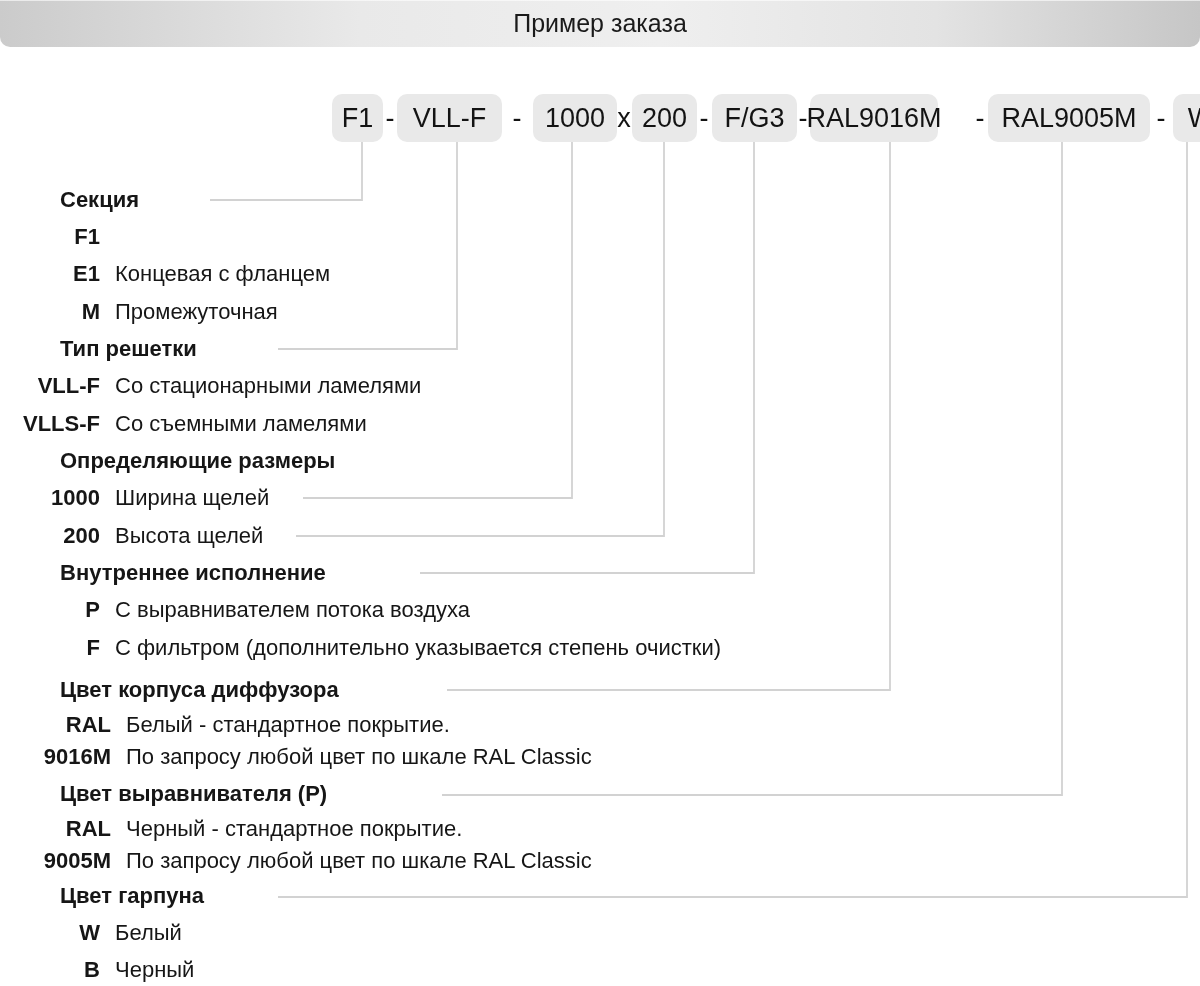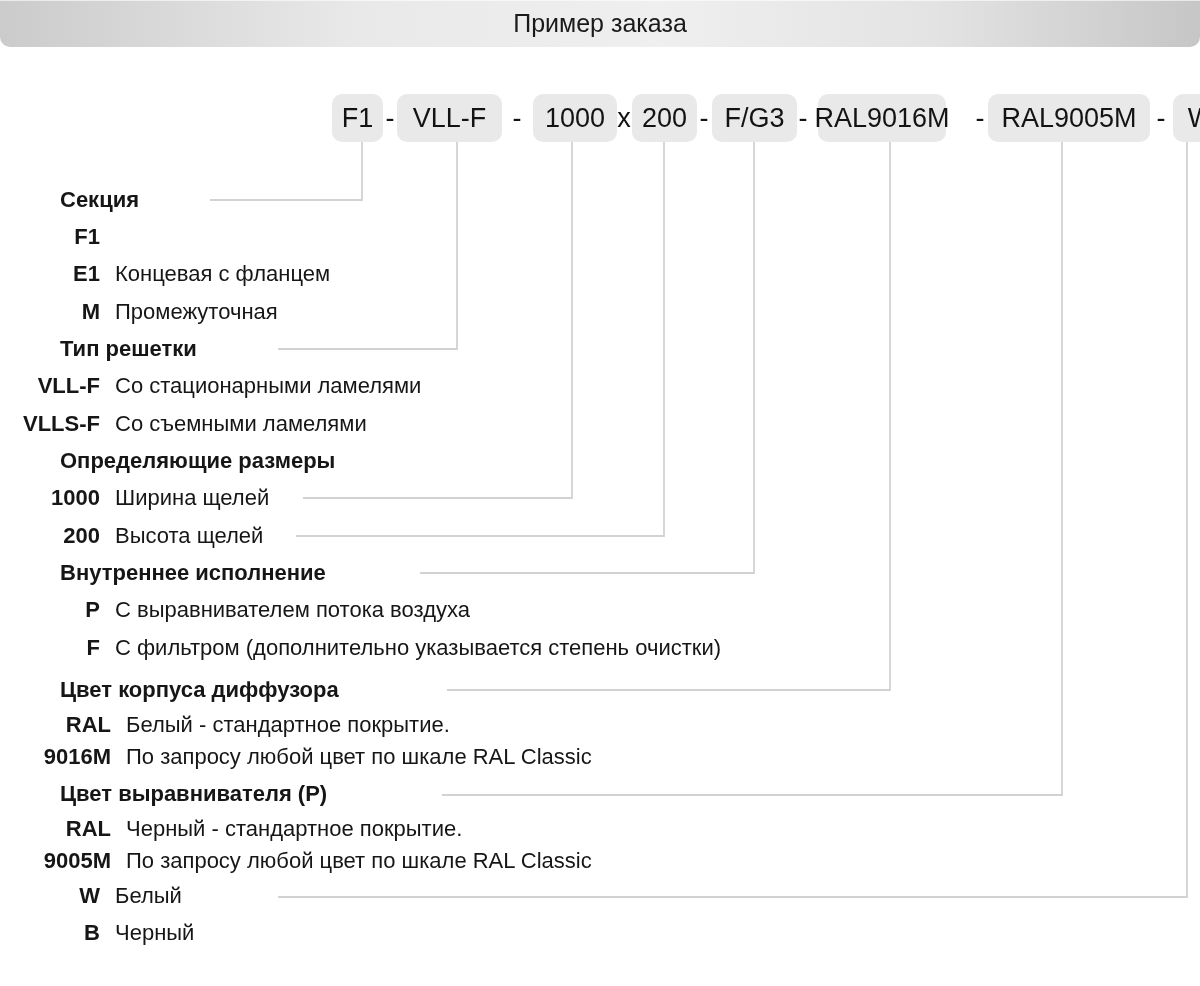--- a/index.html
+++ b/index.html
@@ -22,21 +22,21 @@
   .codebar{position:absolute;top:0;left:0;width:1200px;height:150px;font-size:27px;color:#131313;}
   .cbox{
     position:absolute;top:94px;height:48px;background:#e9e9e9;border-radius:10px;
     display:flex;align-items:center;justify-content:center;white-space:nowrap;
   }
   .seg0{left:332px;width:51px;}
   .seg1{left:397px;width:105px;}
   .seg2{left:533px;width:84px;}
   .seg3{left:632px;width:65px;}
   .seg4{left:712px;width:85px;}
-  .seg5{left:810px;width:128px;margin-left:8px;}
+  .seg5{left:810px;width:128px;}
   .seg6{left:988px;width:162px;}
   .seg7{left:1173px;width:55px;border-radius:10px 0 0 10px;}
   .sep{position:absolute;top:94px;height:48px;display:flex;align-items:center;transform:translateX(-50%);}
   .sp0{left:390px;} .sp1{left:517px;} .sp2{left:624px;} .sp3{left:704px;}
   .sp4{left:803px;} .sp5{left:980px;} .sp6{left:1161px;}
   
   .lines{position:absolute;top:0;left:0;width:1200px;height:986px;pointer-events:none;}
   
   .legend{position:absolute;top:181px;left:0;width:1200px;font-size:22px;line-height:1;}
   .row{height:37.33px;display:flex;align-items:center;}
@@ -159,20 +159,23 @@
     <span class="code">
       <span>RAL</span><br>
       <span>9005M</span>
     </span>
     <span class="desc">
       <span>Черный - стандартное покрытие.</span><br>
       <span>По запросу любой цвет по шкале RAL Classic</span>
     </span>
   </div>
 
+  <div class="row hdr">
+    <span class="label">Цвет гарпуна</span>
+  </div>
   <div class="row">
     <span class="code">W</span>
     <span class="desc">Белый</span>
   </div>
   <div class="row">
     <span class="code">B</span>
     <span class="desc">Черный</span>
   </div>
 
 </div>

